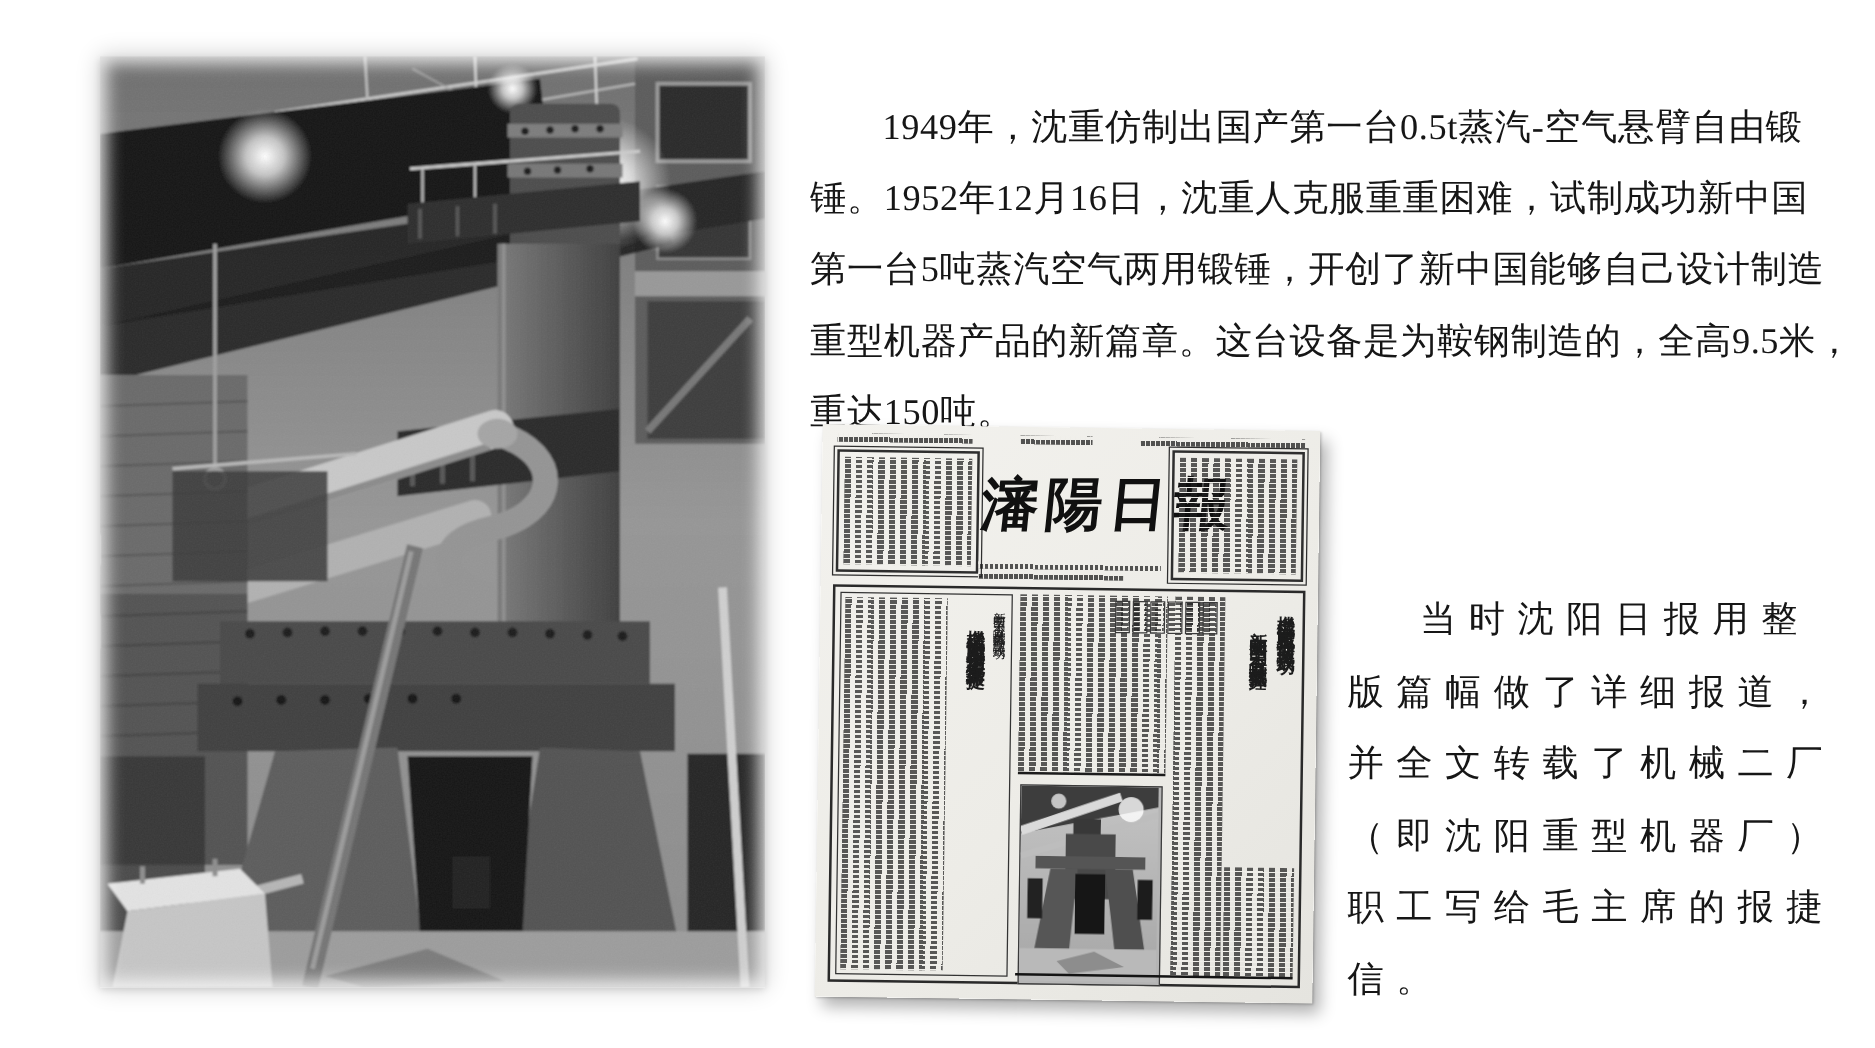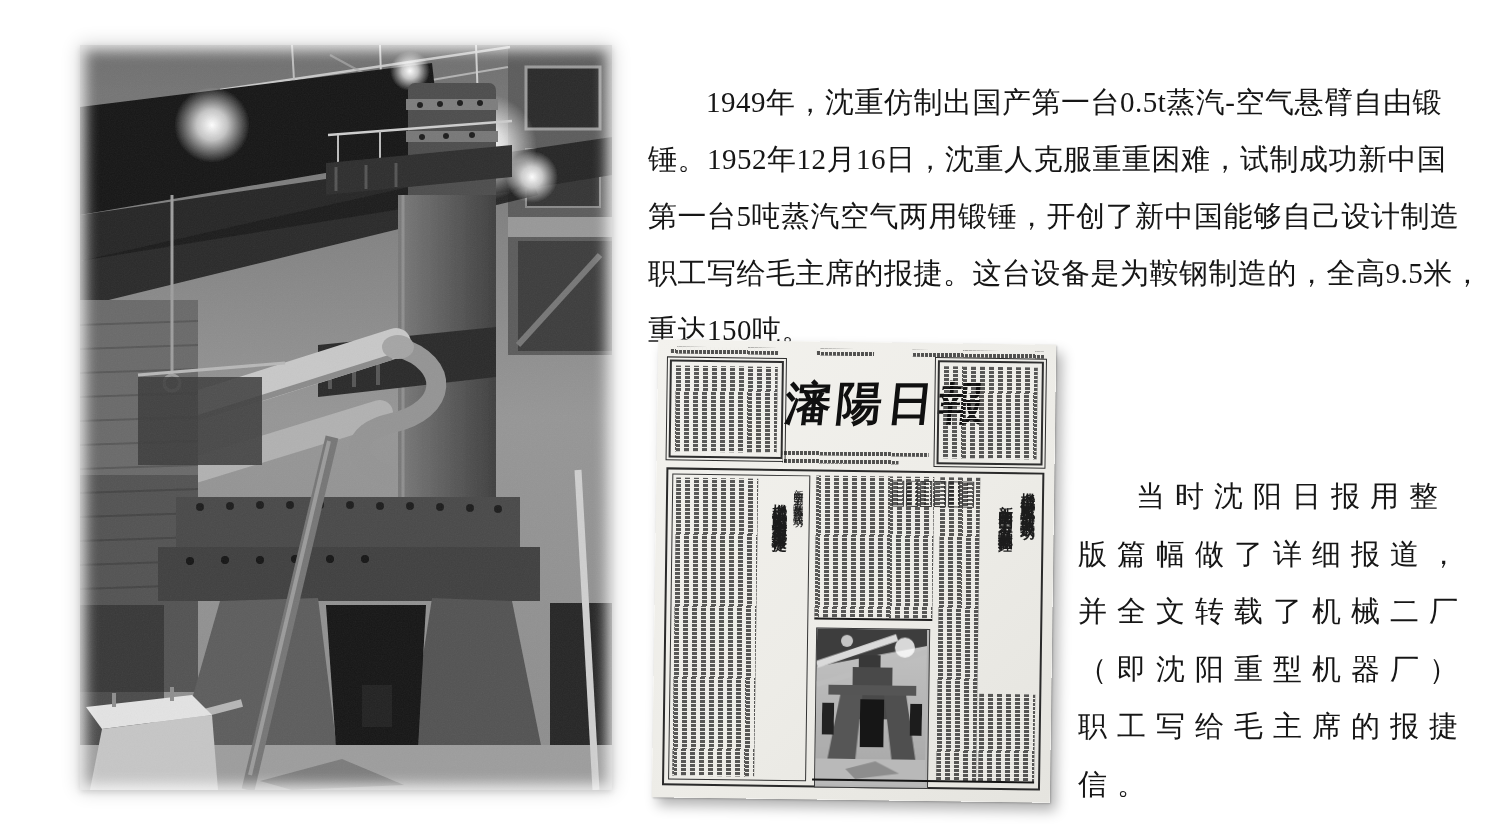--- a/index.html
+++ b/index.html
@@ -261,21 +261,21 @@
         <line x1="34" y1="648" x2="34" y2="662" stroke="#8e8e8e" stroke-width="4"></line>
         <line x1="92" y1="642" x2="92" y2="656" stroke="#8e8e8e" stroke-width="4"></line>
       </g>
       <rect x="0" y="0" width="532" height="745" filter="url(#grain)" opacity="0.07"></rect>
     </svg>
   </div>
 
   <div class="para-top">1949年，沈重仿制出国产第一台0.5t蒸汽-空气悬臂自由锻
 锤。1952年12月16日，沈重人克服重重困难，试制成功新中国
 第一台5吨蒸汽空气两用锻锤，开创了新中国能够自己设计制造
-职工写给毛主席的报捷。这台设备是为鞍钢制造的，全高9.5米，
+重型机器产品的新篇章。这台设备是为鞍钢制造的，全高9.5米，
 重达150吨。</div>
 
   <div class="para-side">当时沈阳日报用整
 版篇幅做了详细报道，
 并全文转载了机械二厂
 （即沈阳重型机器厂）
 职工写给毛主席的报捷
 信。</div>
 
   <div class="newspaper">

